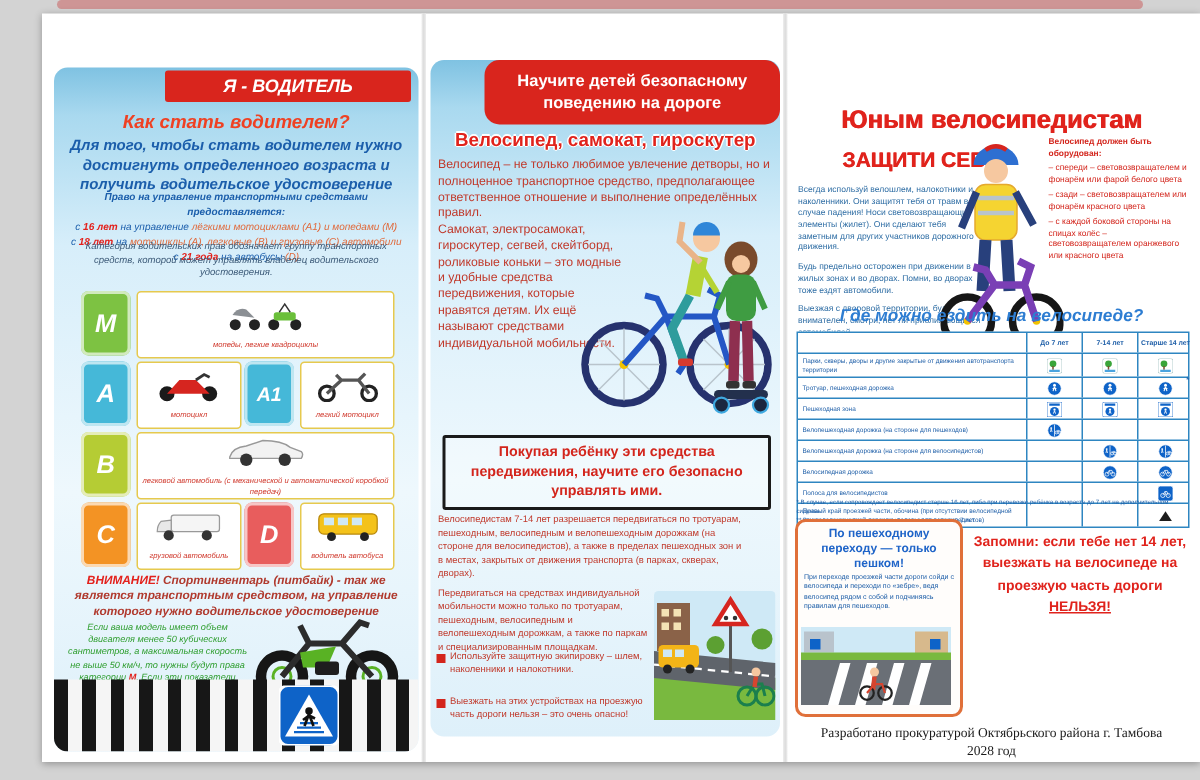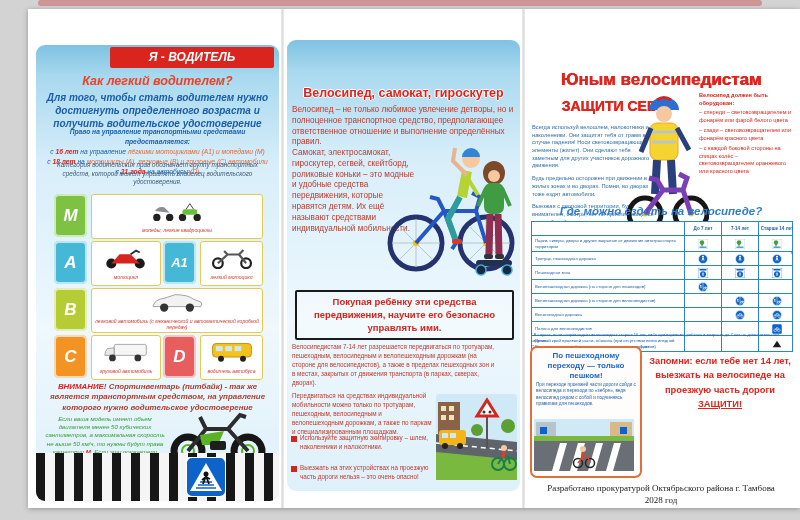--- a/index.html
+++ b/index.html
@@ -88,21 +88,21 @@
 </head>
 <body>
 
 <div class="abs" id="top-strip"></div>
 <div class="abs" id="paper"></div>
 <div class="abs fold" style="left:281px;"></div>
 <div class="abs fold" style="left:522px;"></div>
 
 <div class="abs panel-blue" id="lp">
   <div class="abs" id="lp-banner">Я - ВОДИТЕЛЬ</div>
-  <div class="abs" id="lp-head">Как легкий водителем?</div>
+  <div class="abs" id="lp-head">Как стать водителем?</div>
   <div class="abs" id="lp-intro">Для того, чтобы стать водителем нужно достигнуть определенного возраста и получить водительское удостоверение</div>
   <div class="abs" id="lp-lic">
     <div class="b" style="font-weight:bold">Право на управление транспортными средствами предоставляется:</div>
     <div><span class="b">с </span><span class="age">16 лет</span><span class="b"> на управление </span><span class="veh">лёгкими мотоциклами (А1) и мопедами (М)</span></div>
     <div><span class="b">с </span><span class="age">18 лет</span><span class="b"> на </span><span class="veh">мотоциклы (А), легковые (В) и грузовые (С) автомобили</span></div>
     <div><span class="b">с </span><span class="age">21 года</span><span class="b"> на автобусы </span><span class="veh">(D)</span></div>
   </div>
   <div class="abs" id="lp-catnote">Категория водительских прав обозначает группу транспортных средств, которой может управлять владелец водительского удостоверения.</div>
 
   <div class="abs tile" style="left:18px;top:149px;background:#7dc242;">М</div>
@@ -189,20 +189,24 @@
           <path d="M20 6 L36 34 L4 34 Z" fill="#fff"></path>
           <path d="M10 31 L30 31 M12 28 L28 28 M14 25 L26 25" stroke="#0e63c8" stroke-width="1.5"></path>
           <circle cx="20" cy="17" r="2.5" fill="#111"></circle>
           <path d="M20 19 L17 27 M20 19 L23 27 M20 20 L16 23 M20 20 L24 22" stroke="#111" stroke-width="1.8" fill="none"></path>
         </svg>
     </span>
   </div>
 </div>
 
 <div class="abs panel-blue" id="mp">
+  <div class="abs" id="mp-banner">
+    <div>Научите детей безопасному</div>
+    <div>поведению на дороге</div>
+  </div>
   <div class="abs mp-body" id="mp-body1">Велосипед – не только любимое увлечение детворы, но и полноценное транспортное средство, предполагающее ответственное отношение и выполнение определённых правил.</div>
   <div class="abs" id="mp-head">Велосипед, самокат, гироскутер</div>
   <div class="abs mp-body" id="mp-body2">Самокат, электросамокат, гироскутер, сегвей, скейтборд, роликовые коньки – это модные и удобные средства передвижения, которые нравятся детям. Их ещё называют средствами индивидуальной мобильности.</div>
   <div class="abs" style="left:95px;top:95px;">
     <svg width="135" height="140" viewBox="0 0 135 140">
         <circle cx="34" cy="108" r="26" fill="none" stroke="#26326e" stroke-width="5"></circle>
         <circle cx="104" cy="108" r="26" fill="none" stroke="#26326e" stroke-width="5"></circle>
         <g stroke="#b9c4cc" stroke-width="1">
           <path d="M34 84 V132 M10 108 H58 M17 91 L51 125 M51 91 L17 125"></path>
           <path d="M104 84 V132 M80 108 H128 M87 91 L121 125 M121 91 L87 125"></path>
@@ -502,20 +506,20 @@
           <circle cx="49" cy="30" r="3" fill="#f6c8a0"></circle>
           <path d="M49 33 L48 42" stroke="#d6452f" stroke-width="3"></path>
           <circle cx="44" cy="44" r="4.5" fill="none" stroke="#222" stroke-width="1.5"></circle>
           <circle cx="56" cy="44" r="4.5" fill="none" stroke="#222" stroke-width="1.5"></circle>
           <path d="M44 44 L49 38 L54 38 L56 44" stroke="#d6452f" stroke-width="1.5" fill="none"></path>
         </svg>
     </span>
   </div>
   <div class="abs" id="rp-rem">
     <span>Запомни: если тебе нет 14 лет, выезжать на велосипеде на проезжую часть дороги</span>
-    <div class="emph">ЗАЩИТИ!</div>
+    <div class="emph">НЕЛЬЗЯ!</div>
   </div>
 </div>
 
 <div class="abs" id="footer">
   <div>Разработано прокуратурой Октябрьского района г. Тамбова</div>
   <div>2028 год</div>
 </div>
 
 </body></html>

